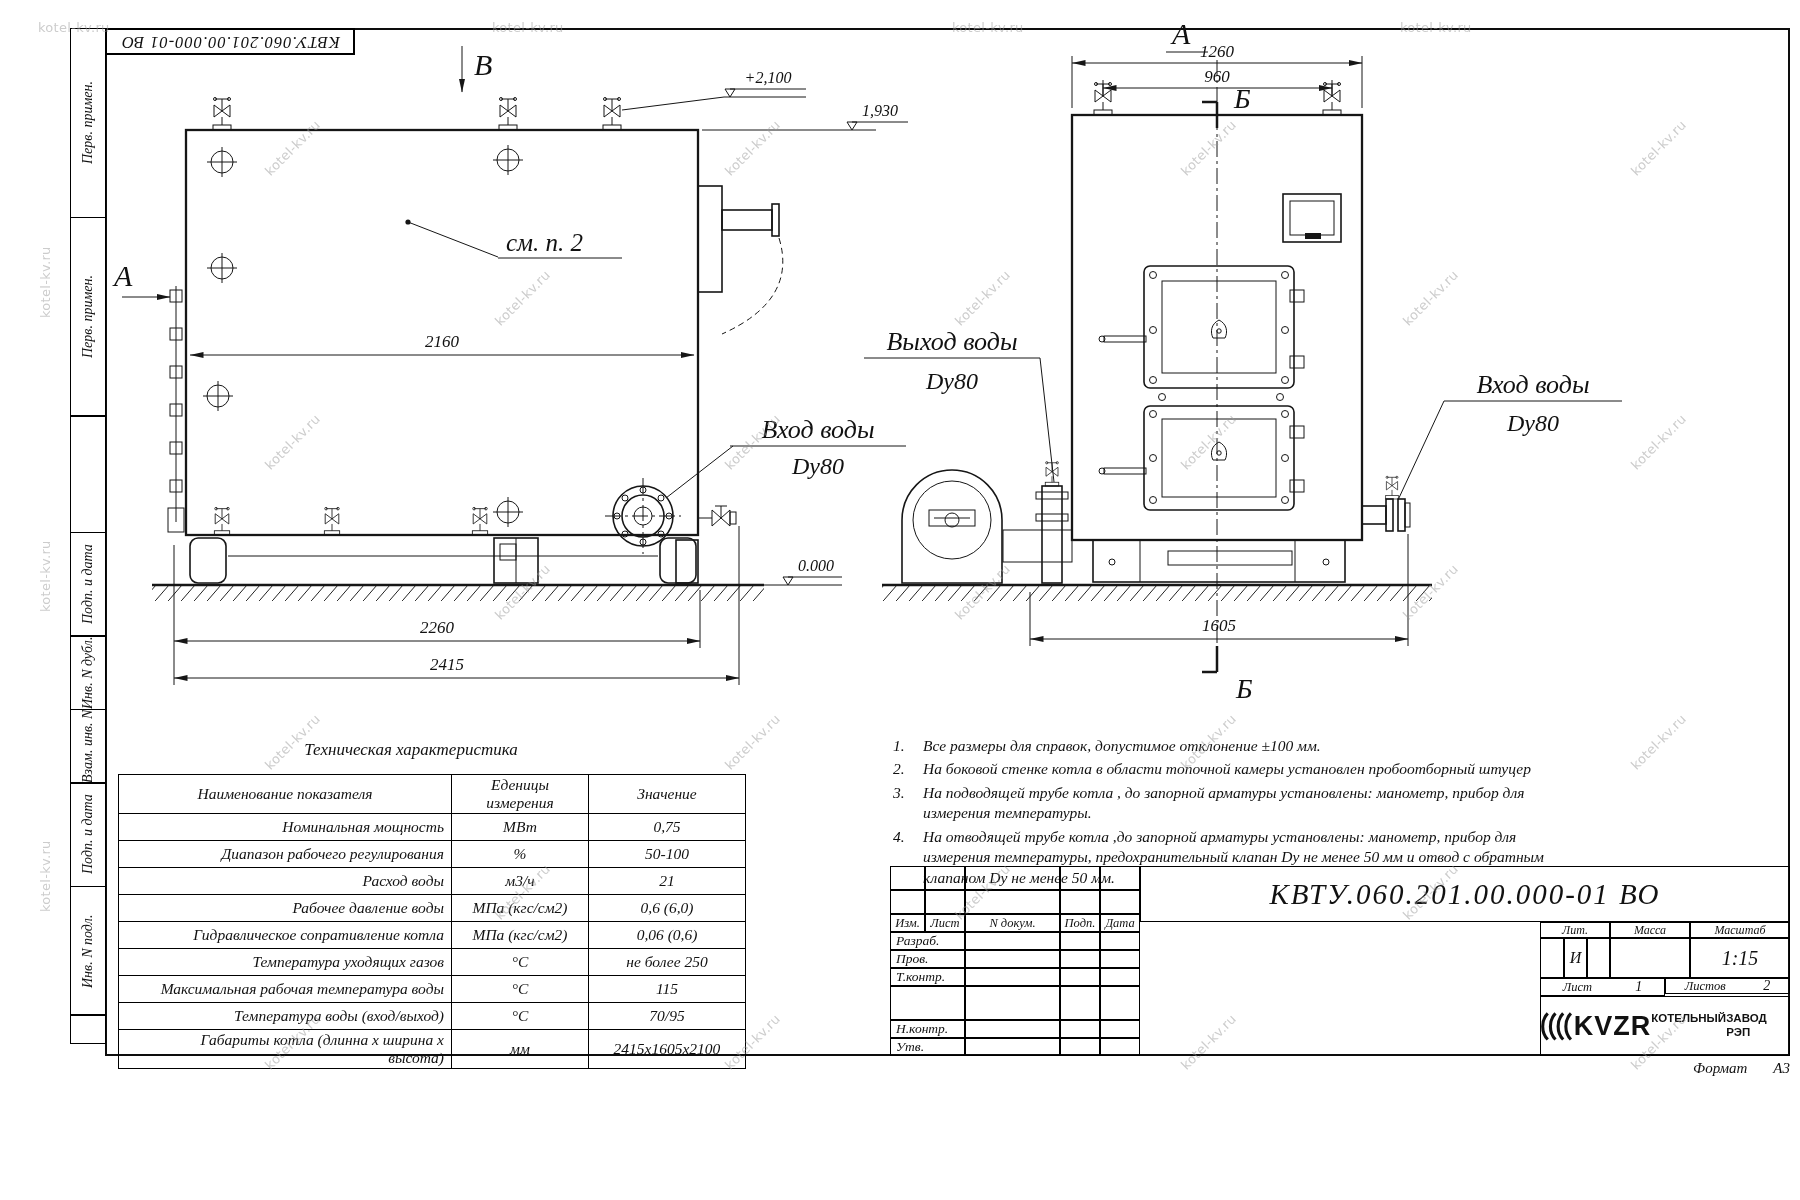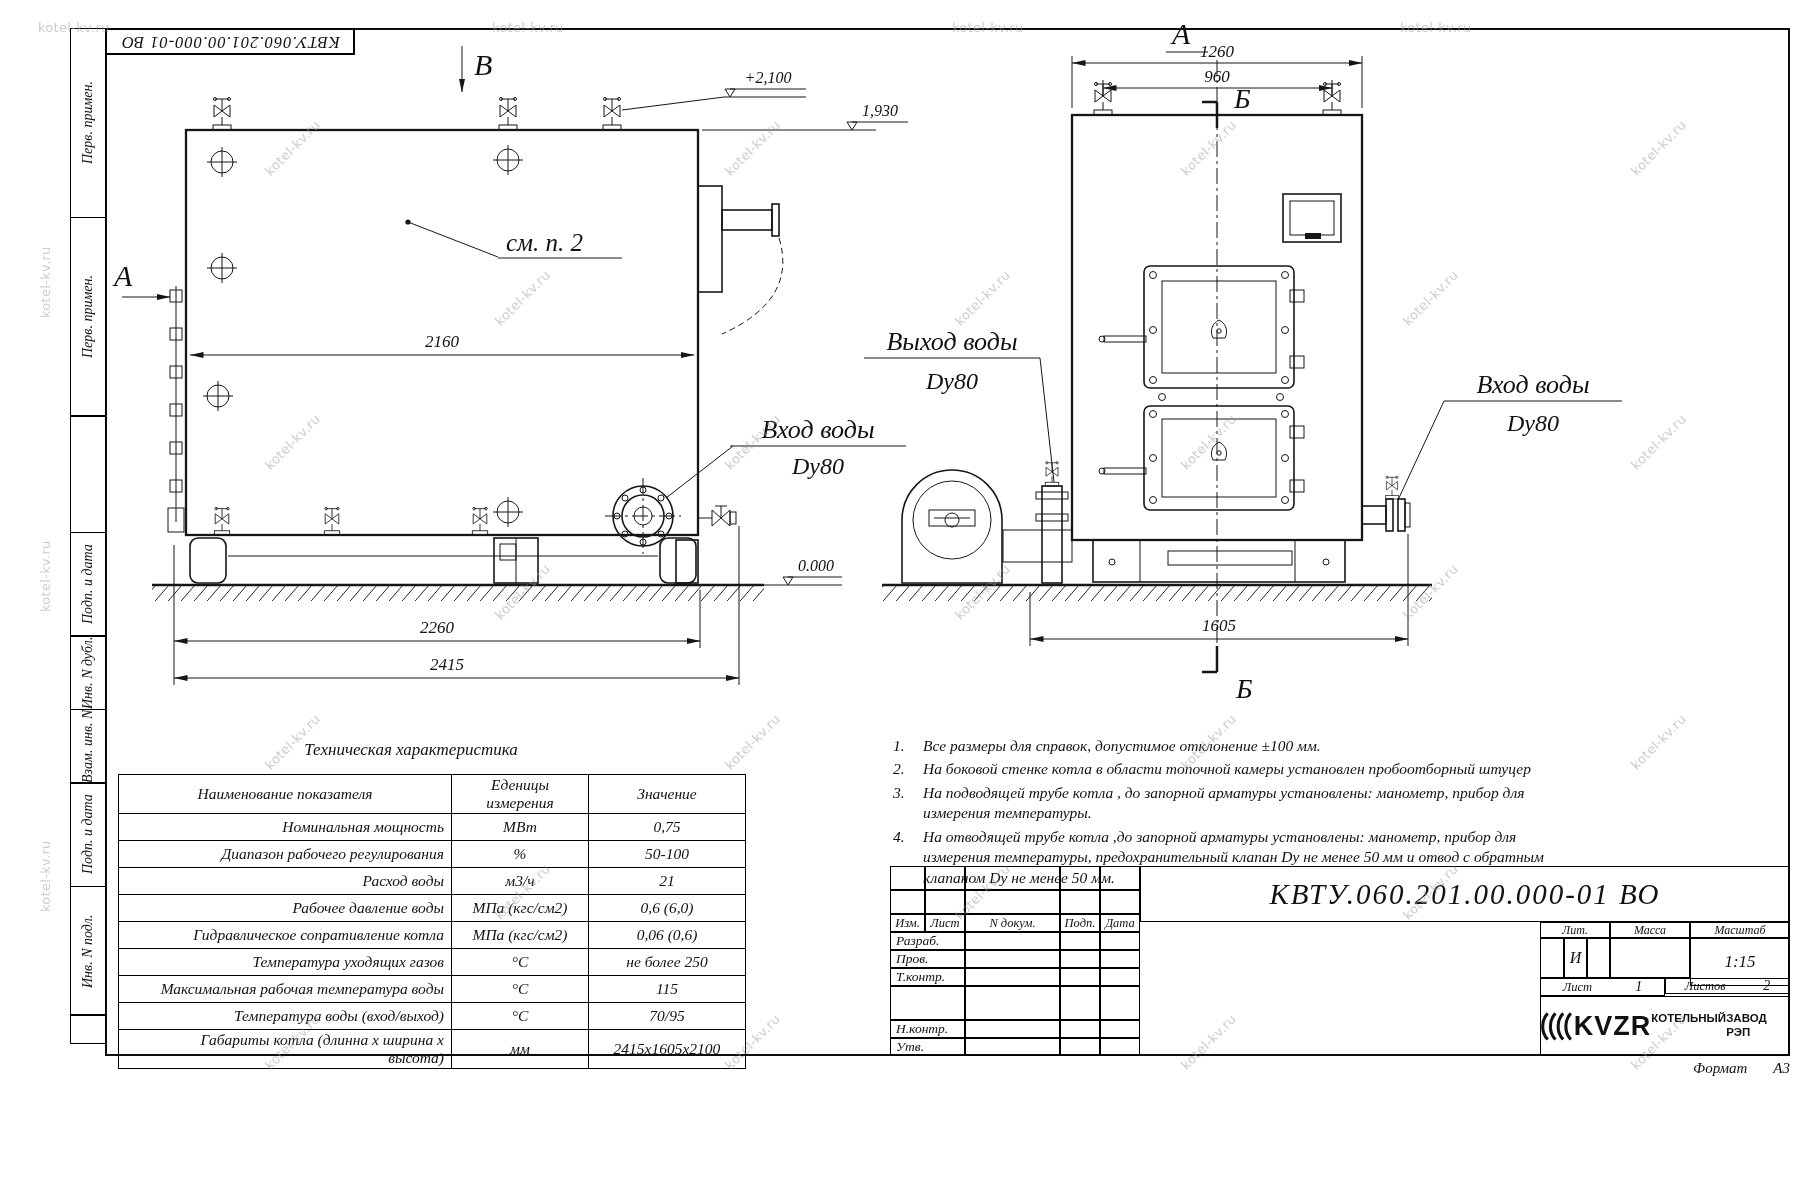--- a/index.html
+++ b/index.html
@@ -481,21 +481,21 @@
   <div class="tb" style="left:250px;top:0;width:650px;height:56px;font-size:29px;letter-spacing:2px">КВТУ.060.201.00.000-01  ВО</div>
 
 
   <div class="tb" style="left:650px;top:56px;width:70px;height:16px;font-size:12px">Лит.</div>
   <div class="tb" style="left:720px;top:56px;width:80px;height:16px;font-size:12px">Масса</div>
   <div class="tb" style="left:800px;top:56px;width:100px;height:16px;font-size:12px">Масштаб</div>
   <div class="tb" style="left:650px;top:72px;width:24px;height:40px"></div>
   <div class="tb" style="left:674px;top:72px;width:23px;height:40px;font-size:16px">И</div>
   <div class="tb" style="left:697px;top:72px;width:23px;height:40px"></div>
   <div class="tb" style="left:720px;top:72px;width:80px;height:40px"></div>
-  <div class="tb" style="left:800px;top:72px;width:100px;height:48px;font-size:17px">1:15</div>
+  <div class="tb" style="left:800px;top:72px;width:100px;height:40px;font-size:20px">1:15</div>
 
   <div class="tb" style="left:650px;top:112px;width:125px;height:18px;justify-content:space-around">
     <span style="font-size:12.5px">Лист</span>
     <span style="font-size:14px">1</span>
   </div>
   <div class="tb" style="left:775px;top:112px;width:125px;height:16px;justify-content:space-around">
     <span style="font-size:12.5px">Листов</span>
     <span style="font-size:14px">2</span>
   </div>
 

